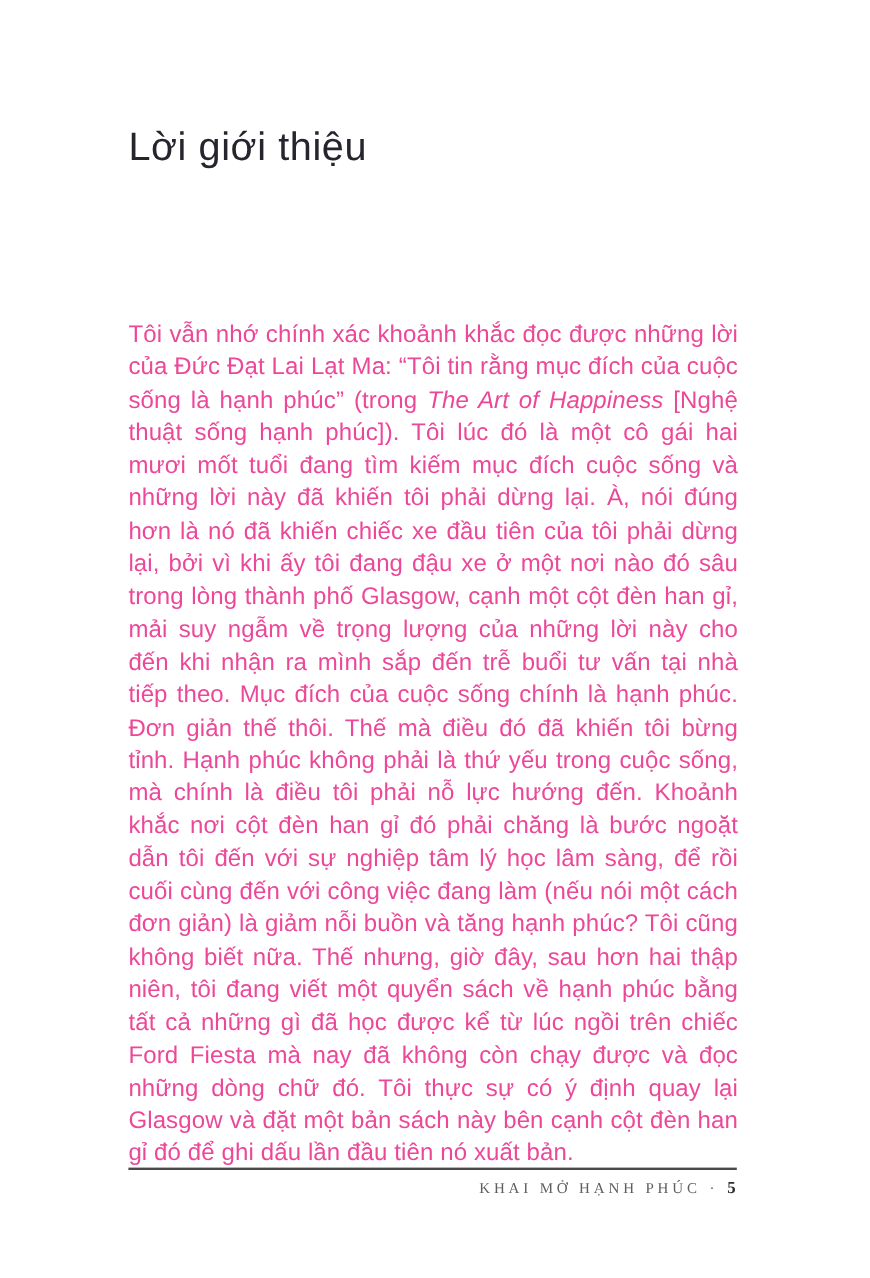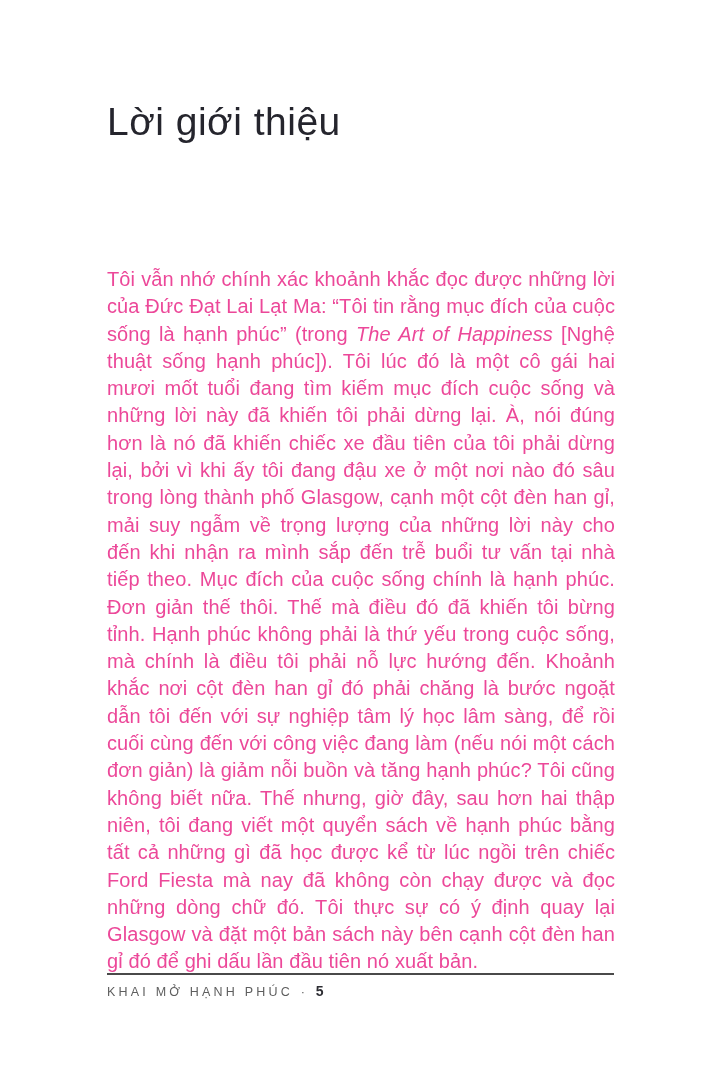--- a/index.html
+++ b/index.html
@@ -13,21 +13,21 @@
     height: 1065px;
     background: #ffffff;
     overflow: hidden;
     font-family: "Liberation Sans", "DejaVu Sans", sans-serif;
   }
   .chapter-title {
     position: absolute;
     left: 107px;
     top: 98px;
     margin: 0;
-    font-size: 39px;
+    font-size: 33px;
     font-weight: 400;
     line-height: 48px;
     letter-spacing: 0.5px;
     color: #25252d;
   }
   .body-paragraph {
     position: absolute;
     left: 107px;
     top: 266px;
     width: 508px;
@@ -49,24 +49,26 @@
   }
   .footer-rule {
     width: 100%;
     height: 2px;
     background: #4a4a4a;
     border: none;
     margin: 0;
   }
   .running-footer {
     margin-top: 8px;
+    text-align: right;
     font-size: 12.5px;
     letter-spacing: 3.2px;
     color: #5e5e5e;
     white-space: nowrap;
+    font-family: Liberation Serif, serif;
   }
   .footer-separator {
     margin: 0 1px;
     color: #5e5e5e;
   }
   .page-number {
     font-size: 14px;
     font-weight: 700;
     letter-spacing: 1px;
     color: #2e2e34;

